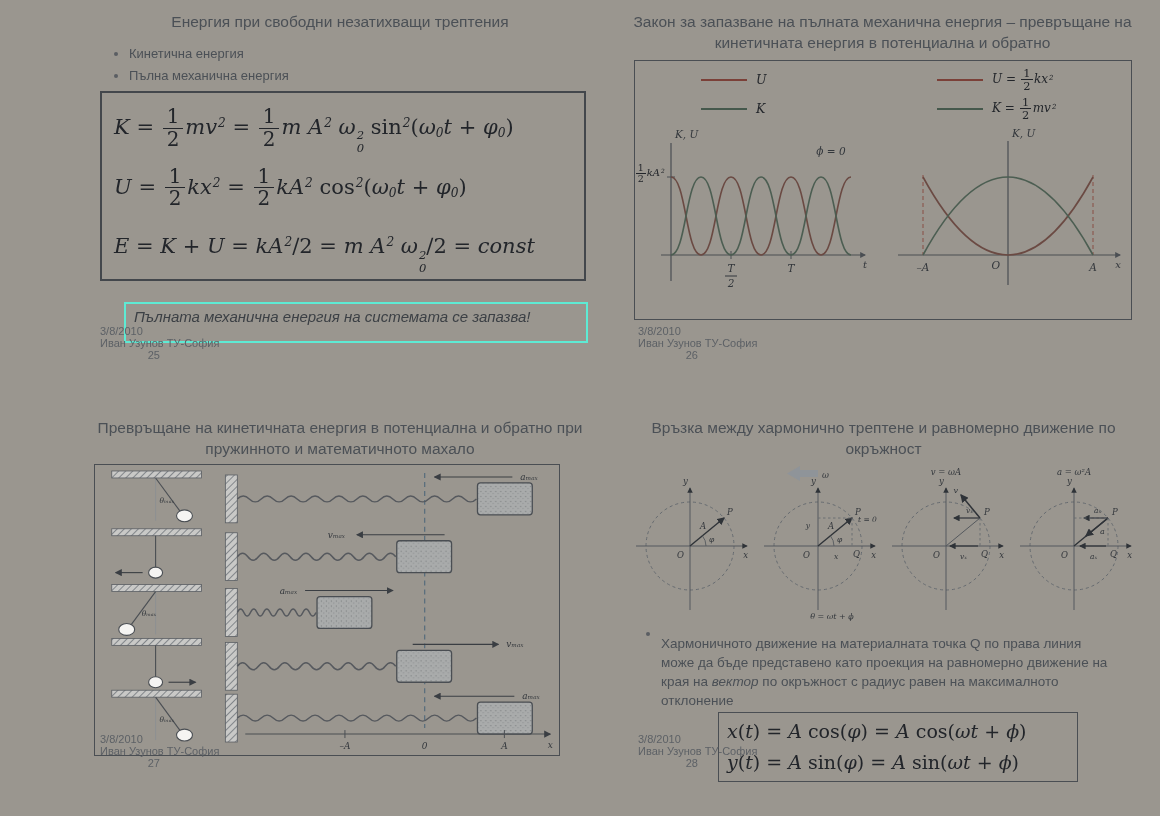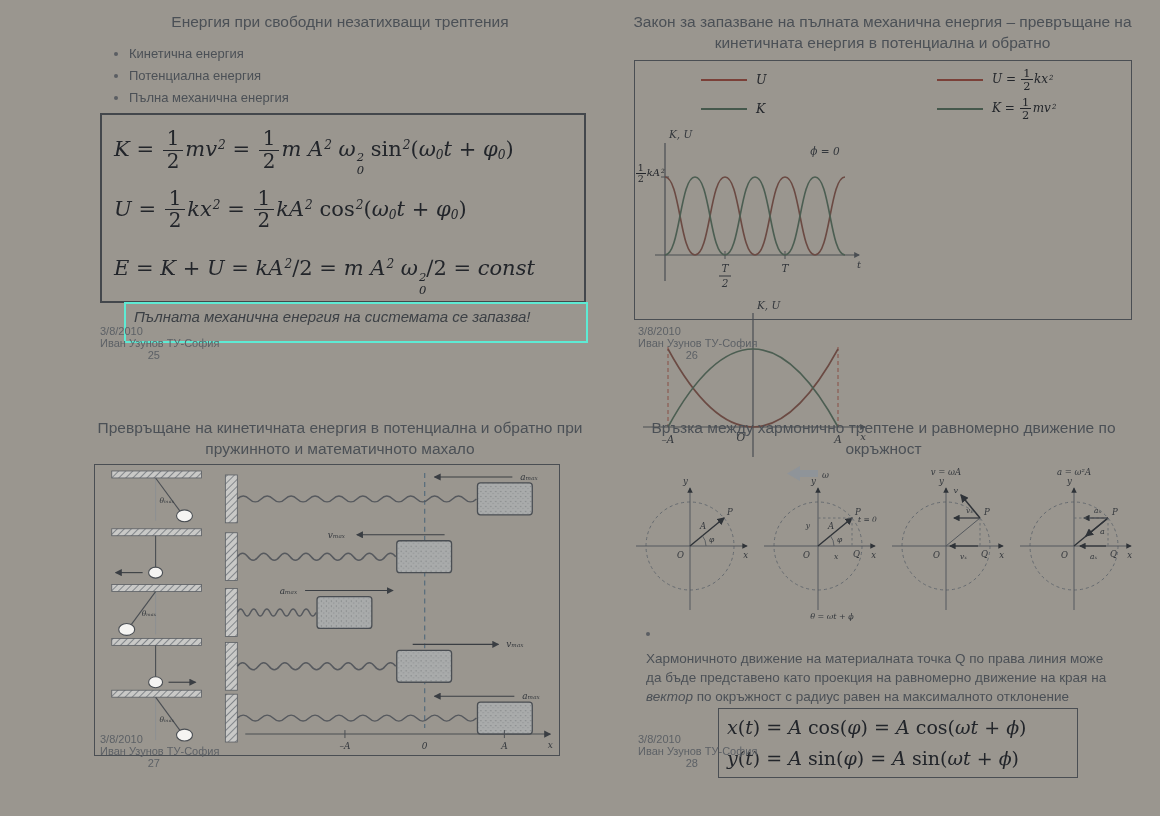--- a/index.html
+++ b/index.html
@@ -41,46 +41,42 @@
   
   .fig26{position:relative;border:1.5px solid #4a4e53;margin:6px 8px 0 8px;height:258px;}
   .leg{position:absolute;top:8px;left:0;right:0;display:grid;grid-template-columns:1fr 1fr;}
   .leg-col{display:flex;flex-direction:column;gap:7px;}
   .leg-col.c1{padding-left:66px;}
   .leg-col.c2{padding-left:54px;}
   .leg-item{display:flex;align-items:center;gap:9px;height:22px;}
   .leg-line{width:46px;height:2.5px;}
   .leg-lab{font-size:12.5px;font-style:italic;}
   .leg-eq{font-size:12px;}
-  .graphs{position:absolute;left:0;right:6px;top:66px;display:flex;justify-content:space-between;flex-direction:column;}
+  .graphs{position:absolute;left:6px;right:6px;top:66px;display:flex;justify-content:space-between;}
   .ymax26{position:absolute;left:0;top:102px;width:29px;text-align:right;font-size:10px;}
   
   .fig27{border:1.5px solid #4a4e53;margin:4px 0 0 6px;width:464px;height:290px;}
   
   .dia28{margin:2px 0 0 0;}
-  .bullet28{display:flex;gap:11px;margin:8px 0 0 20px;font-size:13.5px;line-height:1.42;width:468px;color:#4b5056;flex-direction:column;}
+  .bullet28{display:flex;gap:11px;margin:8px 0 0 20px;font-size:13.5px;line-height:1.42;width:468px;color:#4b5056;}
   .bullet28 .em{font-style:italic;}
   .fbox28{border:1.5px solid #4a4e53;width:342px;margin:2px 0 13px 92px;padding:3px 8px;}
   svg text{font-family:"DejaVu Serif",serif;font-style:italic;fill:#33373c;}
 </style>
 </head>
 <body>
 
 <div class="page">
 
   <section class="slide s25">
     <h2 class="title">Енергия при свободни незатихващи трептения</h2>
     <ul class="bullets">
       <li>
           <span class="dot"></span>
           <span>Кинетична енергия</span>
-        </li>
-      <li>
-          <span class="dot"></span>
-          <span>Потенциална енергия</span>
         </li>
       <li>
           <span class="dot"></span>
           <span>Пълна механична енергия</span>
         </li>
     </ul>
     <div class="formula-box">
       <div class="fm big"><span class="tv">K</span><span class="to"> = </span><span class="fr">
             <span class="fn">1</span>
             <span class="fd">2</span>

